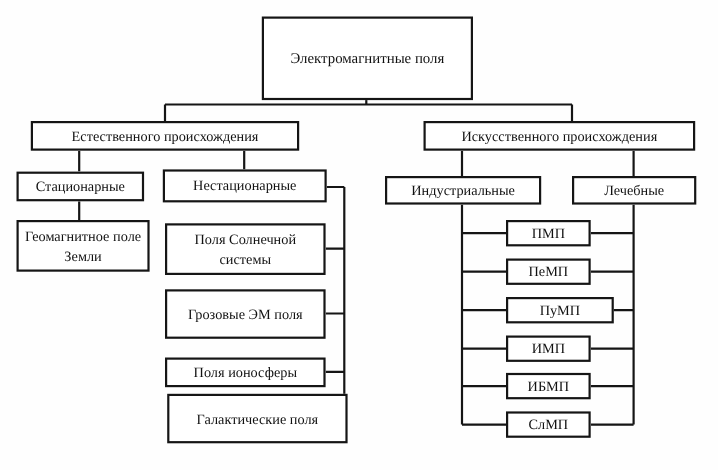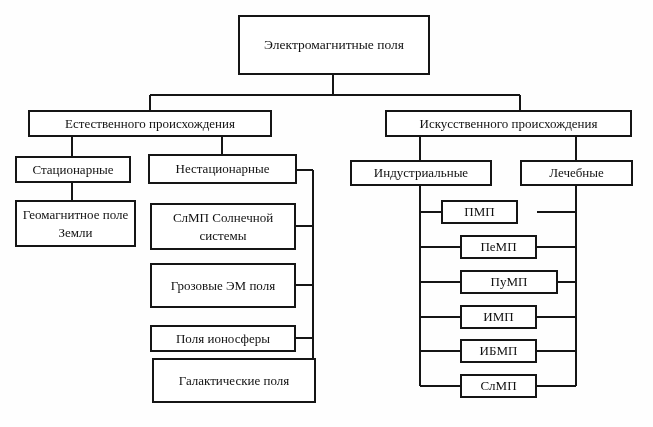--- a/index.html
+++ b/index.html
@@ -19,33 +19,33 @@
     display:flex;
     align-items:center;
     justify-content:center;
     text-align:center;
     font-size:13px;
     line-height:1.35;
     padding:1px 3px;
     box-sizing:border-box;
   }
   
-  .n-root        {left:238px;top:15px; width:192px;height:60px;font-size:13.5px;}
+  .n-root        {left:238px;top:15px; width:192px;height:76px;font-size:13.5px;}
   .n-natural     {left:28px; top:110px;width:244px;height:27px;}
   .n-artificial  {left:385px;top:110px;width:247px;height:27px;}
   .n-stationary  {left:15px; top:156px;width:116px;height:27px;}
   .n-nonstat     {left:148px;top:154px;width:149px;height:30px;}
   .n-geo         {left:15px; top:200px;width:121px;height:47px;}
   .n-solar       {left:150px;top:203px;width:146px;height:47px;}
   .n-storm       {left:150px;top:263px;width:146px;height:45px;}
   .n-iono        {left:150px;top:325px;width:146px;height:27px;}
   .n-galactic    {left:152px;top:358px;width:164px;height:45px;}
   .n-industrial  {left:350px;top:160px;width:142px;height:26px;font-family:Liberation Serif, serif;}
   .n-therapeutic {left:520px;top:160px;width:113px;height:26px;}
-  .n-t0{left:441px;top:200px;width:77px;height:24px;text-align:center;}
+  .n-t0{left:460px;top:200px;width:77px;height:24px;text-align:center;}
   .n-t1{left:460px;top:235px;width:77px;height:24px;text-align:center;}
   .n-t2{left:460px;top:270px;width:98px;height:24px;}
   .n-t3{left:460px;top:305px;width:77px;height:24px;}
   .n-t4{left:460px;top:339px;width:77px;height:24px;}
   .n-t5{left:460px;top:374px;width:77px;height:24px;}
 </style>
 </head>
 <body>
 
 <div class="canvas">
@@ -81,21 +81,21 @@
   <div class="node n-natural">Естественного происхождения</div>
 
   <div class="node n-artificial">Искусственного происхождения</div>
 
   <div class="node n-stationary">Стационарные</div>
 
   <div class="node n-nonstat">Нестационарные</div>
 
   <div class="node n-geo">Геомагнитное поле Земли</div>
 
-  <div class="node n-solar">СлМП Солнечной системы</div>
+  <div class="node n-solar">Поля Солнечной системы</div>
 
   <div class="node n-storm">Грозовые ЭМ поля</div>
 
   <div class="node n-iono">Поля  ионосферы</div>
 
   <div class="node n-galactic">Галактические поля</div>
 
   <div class="node n-industrial">Индустриальные</div>
 
   <div class="node n-therapeutic">Лечебные</div>

